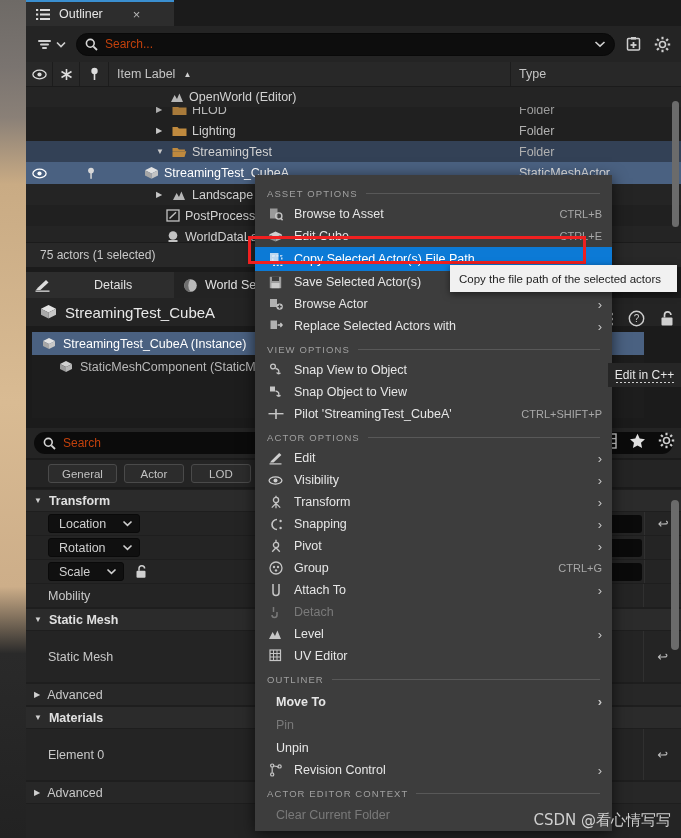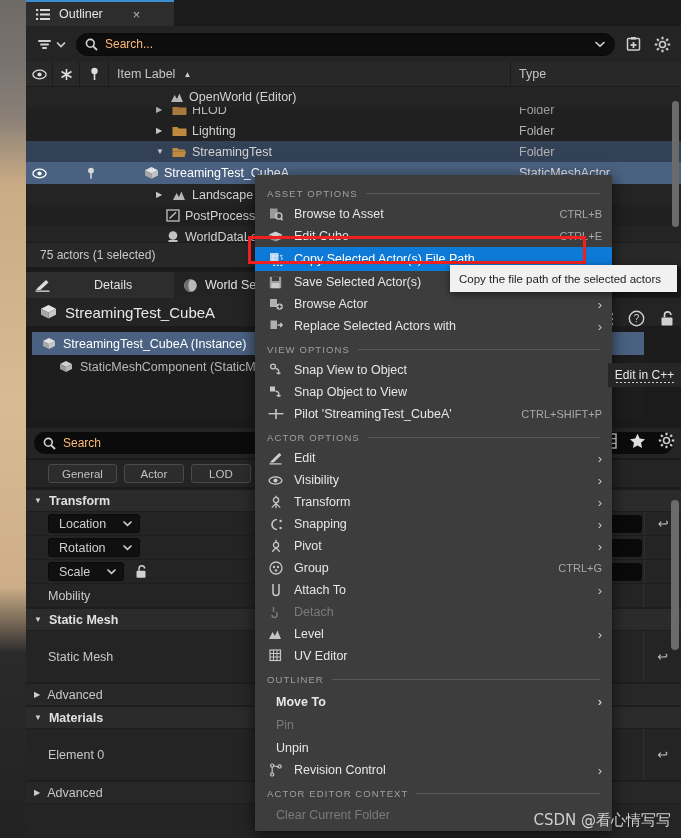--- a/index.html
+++ b/index.html
@@ -23,21 +23,21 @@
   .tab-title { color: #e6e6e6; font-size: 12.5px; }
   .tab-close { color: #b8b8b8; font-size: 13px; margin-left: 22px; line-height: 1; }
 
   .toolbar { position: absolute; left: 26px; top: 26px; width: 655px; height: 36px;
     background: #242424; display: flex; align-items: center; padding: 0 8px; gap: 7px; }
   .filter-btn { display: flex; align-items: center; gap: 4px; padding: 2px 3px; }
   .searchbox {
     flex: 1; height: 23px; background: #0d0d0d; border-radius: 12px;
     display: flex; align-items: center; padding: 0 8px; gap: 7px; border: 1px solid #090909;
   }
-  .search-ph { color: #fdba74; font-size: 12px; }
+  .search-ph { color: #c2410c; font-size: 12px; }
   .icon-btn { width: 22px; height: 22px; display: flex; align-items: center; justify-content: center; }
 
   .colhdr { position: absolute; left: 26px; top: 62px; width: 655px; height: 25px;
     background: #282828; display: flex; align-items: center; border-bottom: 1px solid #1b1b1b; }
   .colhdr .cell { display: flex; align-items: center; height: 100%; padding-left: 8px; color: #c4c4c4; font-size: 12.5px; }
   .colhdr .sep { width: 1px; height: 100%; background: #1c1c1c; }
 
   .tree { position: absolute; left: 26px; top: 87px; width: 655px; height: 155px; overflow: hidden; background: #242424; }
   .trow { position: relative; height: 21px; display: flex; align-items: center; font-size: 12.5px; color: #d2d2d2; }
   .trow.even { background: #242424; }

